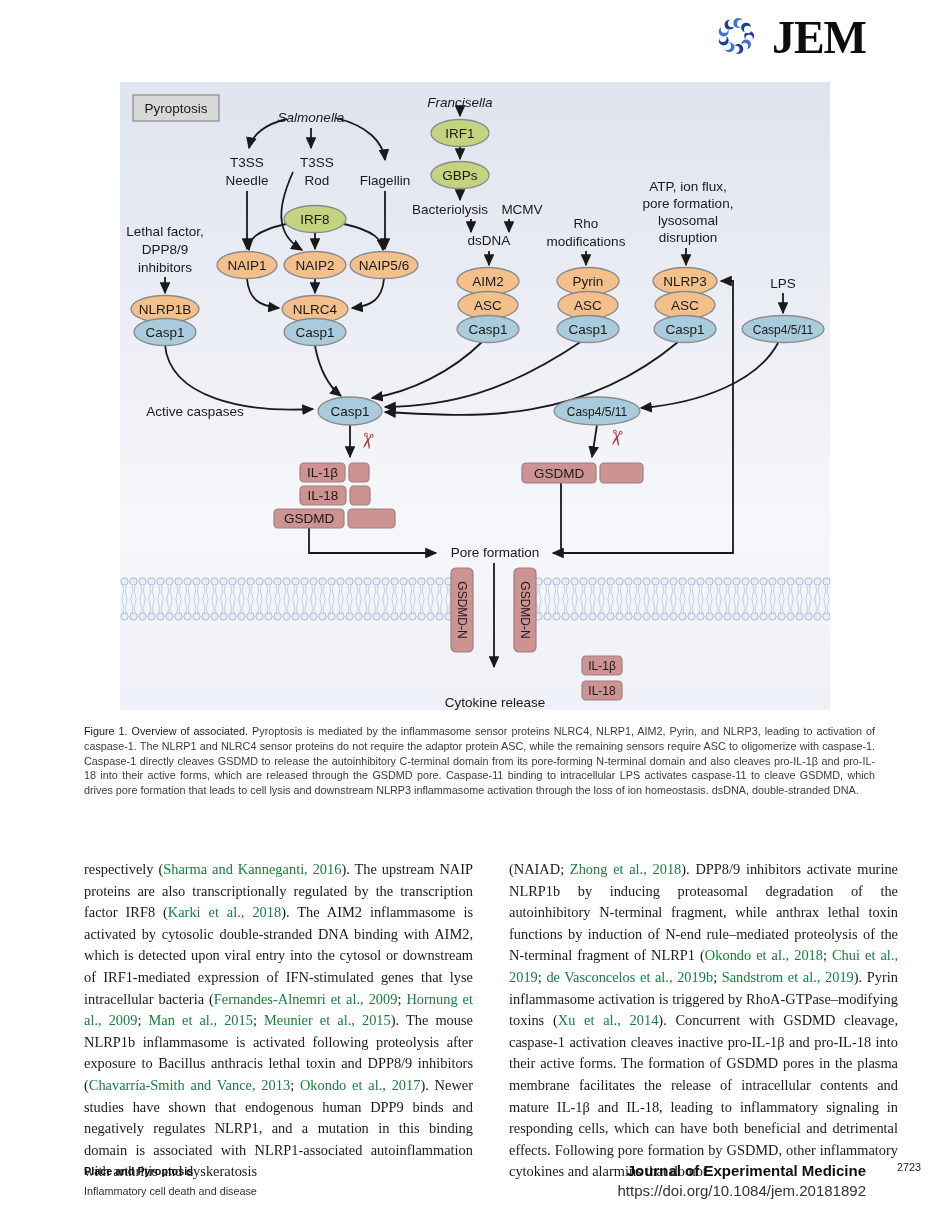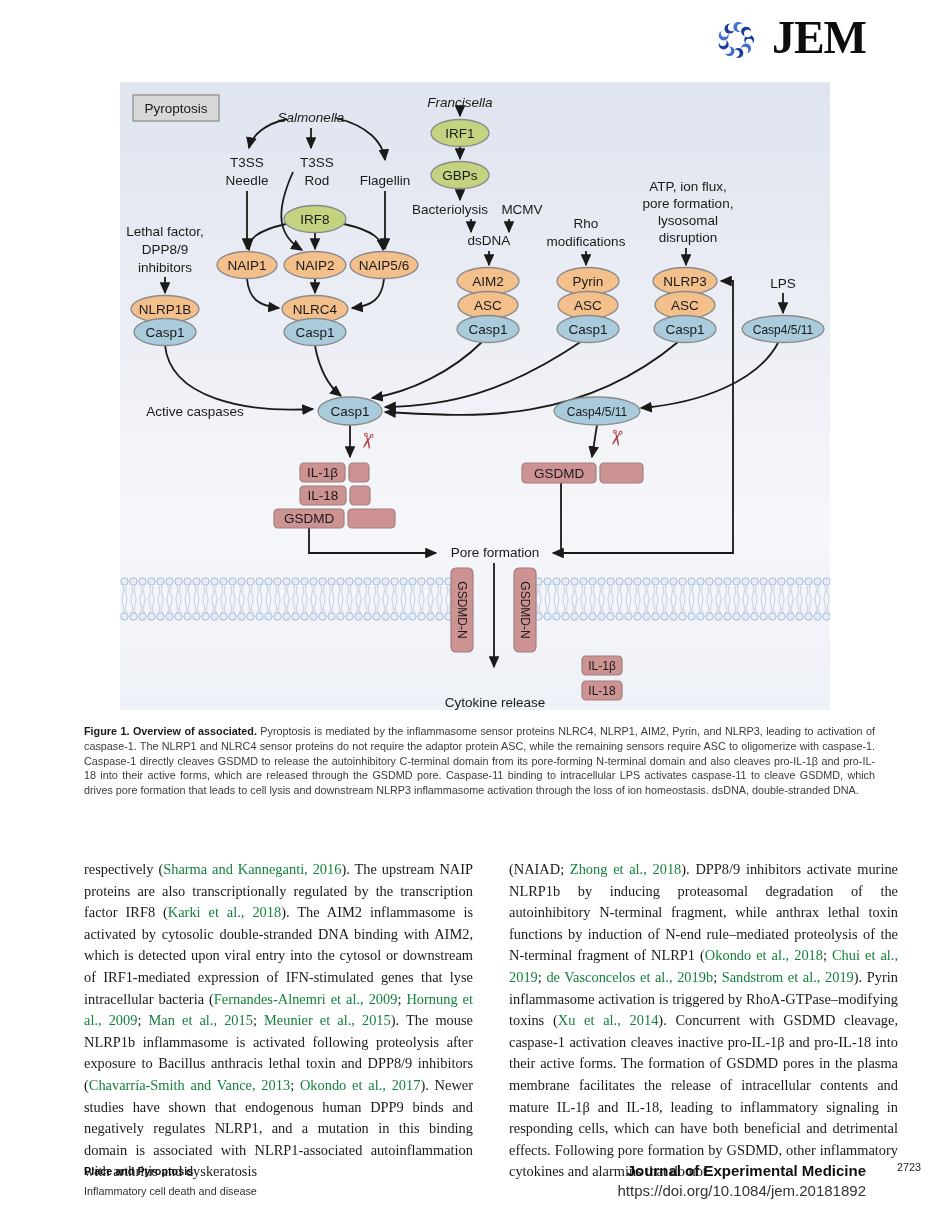--- a/index.html
+++ b/index.html
@@ -1,41 +1,41 @@
 <!DOCTYPE html>
 <html><head>
 <meta charset="utf-8">
 <style>
   html,body{margin:0;padding:0;}
   body{width:950px;height:1230px;position:relative;background:#ffffff;
        font-family:"Liberation Sans",sans-serif;color:#1a1a1a;overflow:hidden;}
 
   
-  .logo{position:absolute;top:16px;right:84px;display:flex;align-items:flex-end;gap:16px;}
+  .logo{position:absolute;top:16px;right:84px;display:flex;align-items:flex-start;gap:16px;}
   .logo-text{font-family:"Liberation Serif",serif;font-weight:bold;font-size:46px;
              letter-spacing:-1px;color:#0d0d0d;line-height:44px;}
 
   
   .figure-panel{position:absolute;left:120px;top:82px;width:710px;height:628px;}
   svg text{font-family:"Liberation Sans",sans-serif;}
   .t{font-size:13.5px;fill:#1a1a1a;text-anchor:middle;}
   .ti{font-style:italic;}
   .ts{font-size:12px;}
   .el-g{fill:#c4d37f;stroke:#8a8a8a;stroke-width:1.3;}
   .el-o{fill:#f3c08c;stroke:#8a8a8a;stroke-width:1.3;}
   .el-b{fill:#a9cbdc;stroke:#8a8a8a;stroke-width:1.3;}
   .bx{fill:#cd9392;stroke:#9f7f7f;stroke-width:1.2;}
   .pyro-box{fill:#d8d8d8;stroke:#8a8a8a;stroke-width:1.2;}
   .ar{stroke:#1a1a1a;stroke-width:1.8;fill:none;marker-end:url(#ah);}
   .sc{font-size:21px;fill:#b23b3b;text-anchor:middle;}
 
   
   .caption{position:absolute;left:84px;top:724px;width:791px;font-size:10.8px;
            line-height:14.8px;color:#3c3c3c;text-align:justify;}
-  .caption .b{font-weight:bold;color:#1a1a1a;}
+  .caption .b{font-weight:normal;color:#1a1a1a;}
 
   
   .col{position:absolute;top:859px;width:389px;font-family:"Liberation Serif",serif;
        font-size:14.4px;line-height:21.6px;text-align:justify;color:#1a1a1a;}
   .col-left{left:84px;}
   .col-right{left:509px;}
   .cite{color:#15803d;}
   .it{}
 
   

